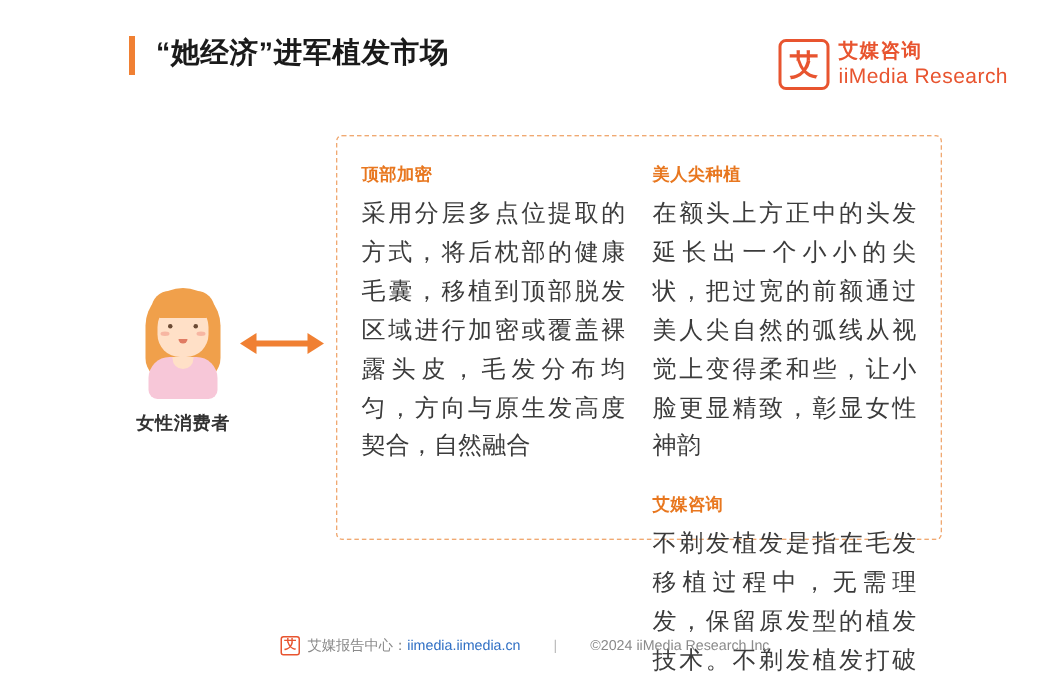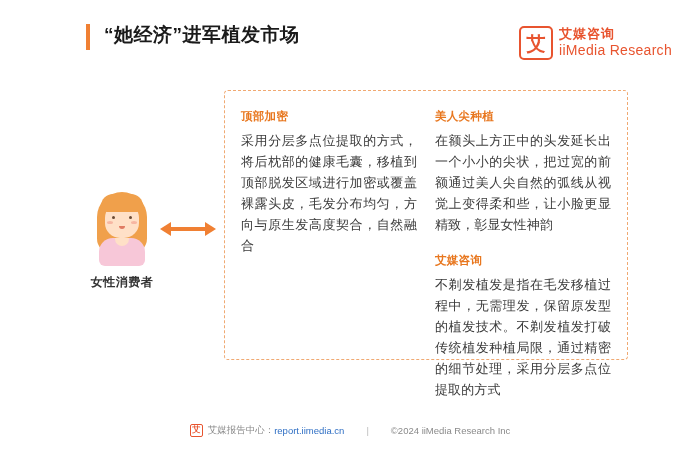--- a/index.html
+++ b/index.html
@@ -246,21 +246,21 @@
     gap: 18px;
   }
   .item-title {
     font-size: 11.5px;
     font-weight: bold;
     color: #e8771f;
     margin-bottom: 6px;
     letter-spacing: 0.3px;
   }
   .item-body {
-    font-size: 13px;
+    font-size: 16px;
     line-height: 1.62;
     color: #3b3b3b;
     letter-spacing: 0.1px;
     text-align: justify;
   }
 
   
   .footer {
     position: absolute;
     left: 0;
@@ -363,19 +363,19 @@
         </div>
       </div>
 
     </div>
   </div>
 
   <div class="footer">
     <div class="footer-item">
       <span class="footer-mark">艾</span>
       <span>艾媒报告中心：</span>
-      <a class="footer-link" href="#">report.iimedia.cn</a>
+      <a class="footer-link" href="#">iimedia.iimedia.cn</a>
     </div>
     <span class="footer-sep">|</span>
     <div class="footer-item">©2024  iiMedia Research Inc</div>
   </div>
 
 </div>
 
 </body></html>

